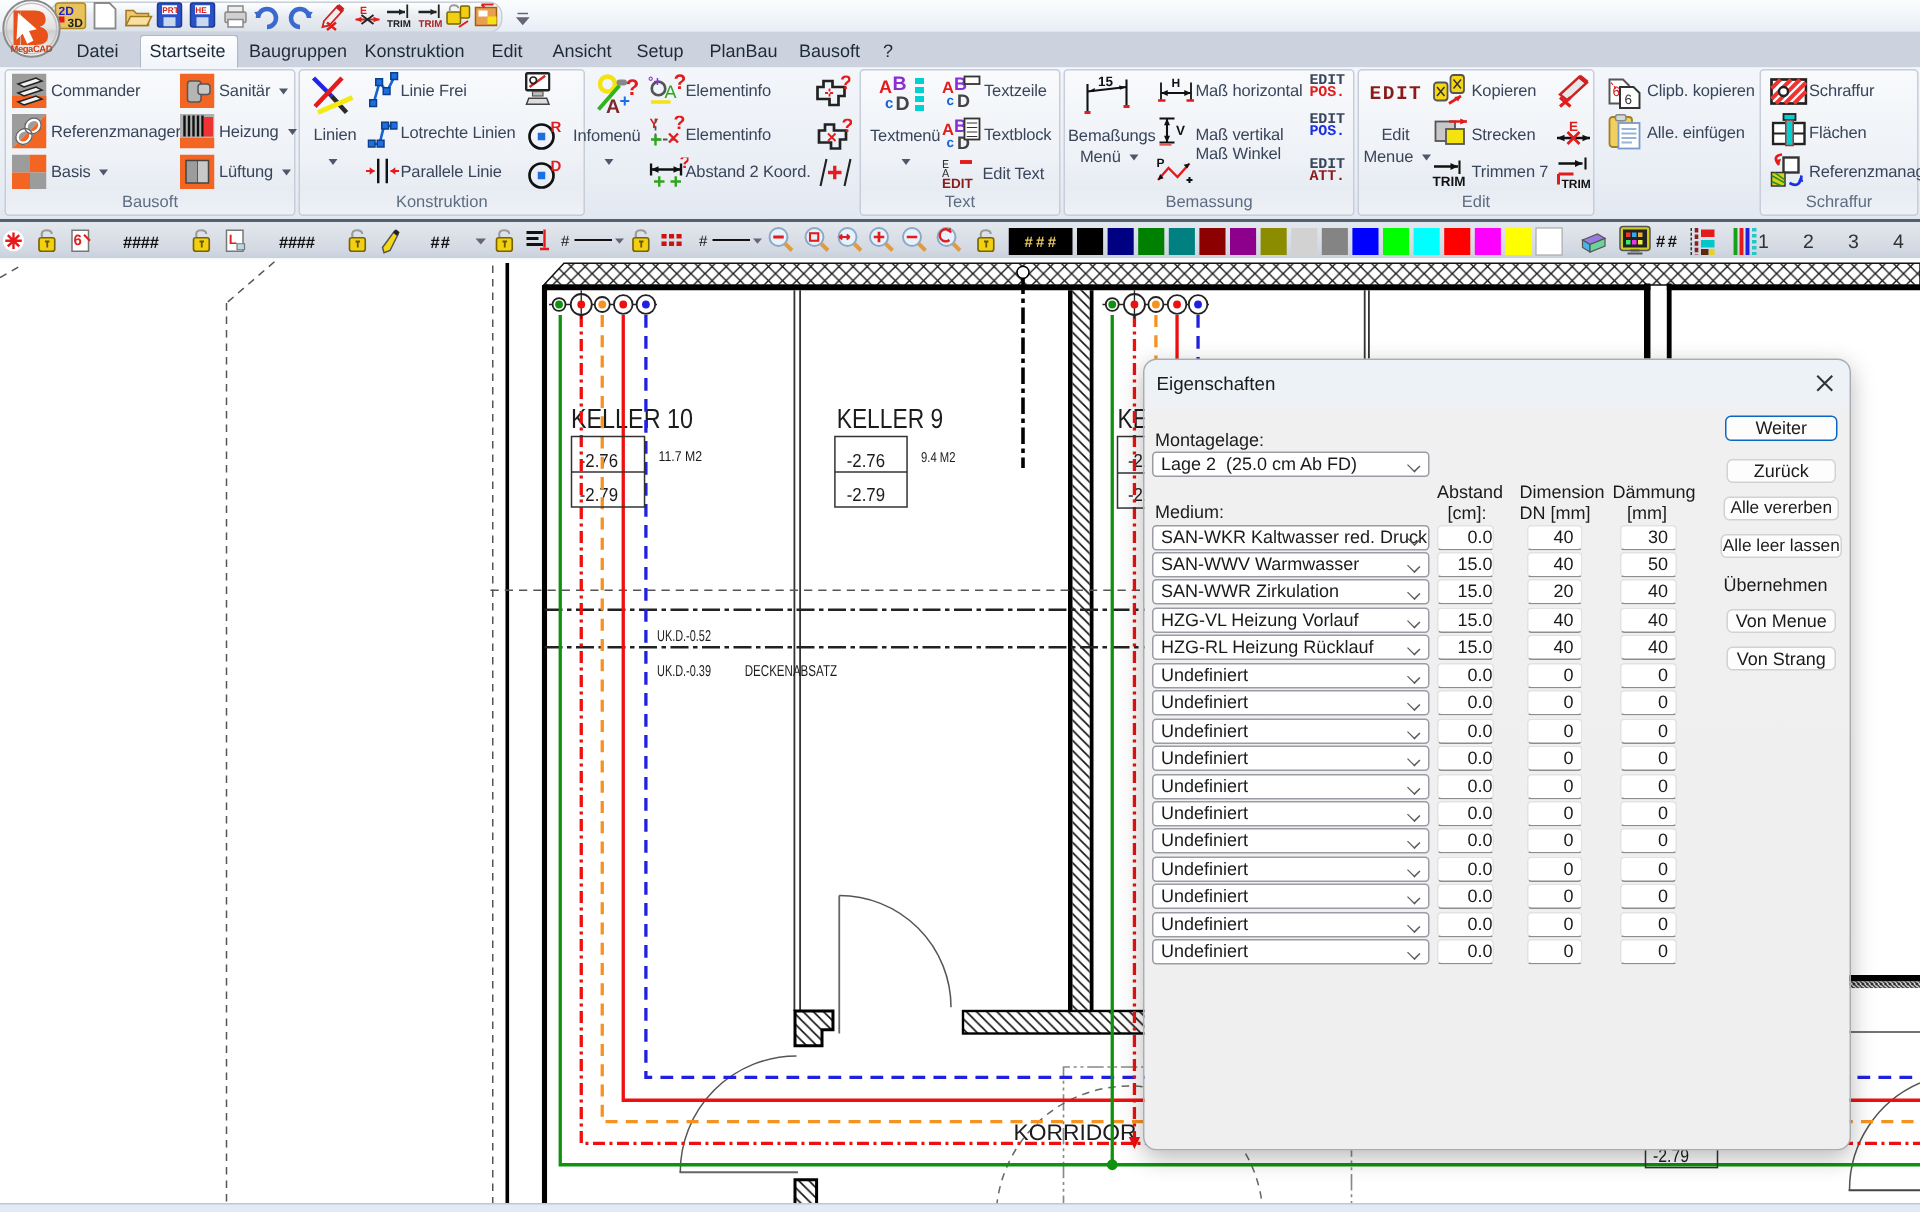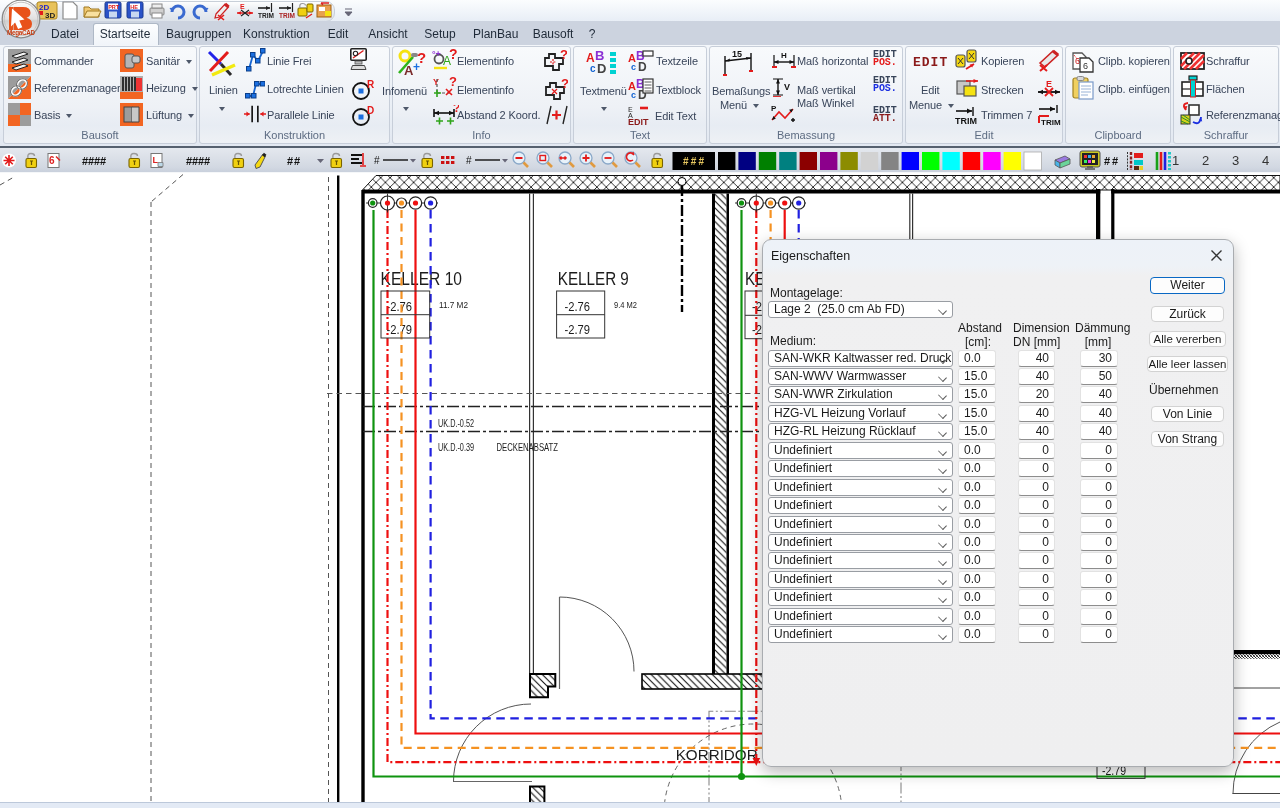--- a/index.html
+++ b/index.html
@@ -28,21 +28,21 @@
   #toolbar{position:absolute;left:0;top:148px;width:1280px;height:25px;
     background:linear-gradient(#e4e8ee,#d2d8e2 80%,#c9d0dc);border-bottom:1px solid #f5f7f9;box-sizing:border-box;}
   
   #dialog{position:absolute;left:762px;top:239px;width:472px;height:528px;
     background:linear-gradient(#edf2f8,#eef2f7 26px,#f0f0f1 36px,#efeff0);border:1px solid #a9acb0;border-radius:9px;
     box-shadow:0 5px 16px rgba(0,0,0,.28);box-sizing:border-box;font-size:12px;color:#1b1b1b;overflow:hidden;}
   .dlabel{position:absolute;white-space:nowrap;}
   .combo{position:absolute;height:17px;background:#fff;border:1px solid #999da3;border-radius:3px;box-sizing:border-box;
     font-size:12px;line-height:15px;padding-left:5px;white-space:nowrap;overflow:hidden;}
   .combo:after{content:"";position:absolute;right:6px;top:5px;width:6px;height:6px;border-right:1.3px solid #5a5a5a;border-bottom:1.3px solid #5a5a5a;transform:rotate(45deg) scaleY(.8);}
-  .field{position:absolute;height:17px;background:#fff;border:1px solid #e2e2e2;border-bottom:1px solid #8d8d8d;border-radius:3px;box-sizing:border-box;font-size:12px;line-height:15px;}
+  .field{position:absolute;height:17px;background:#fff;border:1px solid #e2e2e2;border-bottom:1px solid #8d8d8d;border-radius:3px;box-sizing:border-box;font-size:12px;line-height:15px;text-align:right;}
   .fl{padding-left:5px;} .fr{text-align:right;padding-right:5px;}
   .dbtn{position:absolute;height:16px;white-space:nowrap;background:#fdfdfd;border:1px solid #d2d2d2;border-radius:4px;box-sizing:border-box;
     font-size:12px;text-align:center;line-height:14px;color:#1b1b1b;}
   
   #statusstrip{position:absolute;left:0;top:802px;width:1280px;height:6px;background:#e3eaf5;border-top:1px solid #bcc8da;box-sizing:border-box;}
 </style>
 </head>
 <body>
 <div id="page">
   <div id="titlebar"></div>
@@ -149,34 +149,28 @@
   <div class="tab" style="left:532px;width:42px">Bausoft</div>
   <div class="tab" style="left:586px;width:12px">?</div>
   <div id="ribbon"></div>
 
   <div class="rgroup" style="left:3px;top:46px;width:194px">
       <div class="glabel">Bausoft</div>
     </div>
   <div class="rgroup" style="left:199px;top:46px;width:191px">
       <div class="glabel">Konstruktion</div>
     </div>
-  <div class="rgroup" style="left:392px;top:46px;width:179px">
-      <div class="glabel">Info</div>
-    </div>
   <div class="rgroup" style="left:709px;top:46px;width:194px">
       <div class="glabel">Bemassung</div>
     </div>
   <div class="rgroup" style="left:573px;top:46px;width:134px">
       <div class="glabel">Text</div>
     </div>
   <div class="rgroup" style="left:905px;top:46px;width:158px">
       <div class="glabel">Edit</div>
-    </div>
-  <div class="rgroup" style="left:1065px;top:46px;width:106px">
-      <div class="glabel">Clipboard</div>
     </div>
   <div class="rgroup" style="left:1173px;top:46px;width:106px">
       <div class="glabel">Schraffur</div>
     </div>
 
   <svg class="abs" style="left:8px;top:49px" width="23" height="23">
       <rect width="23" height="23" fill="#9c9c9c"></rect>
       <rect y="15" width="23" height="8" fill="#f26522"></rect>
       <g stroke="#222" stroke-width="1" fill="#f2f2f2">
         <polygon points="4,7 16,3 20,5 8,9"></polygon>
@@ -455,21 +449,21 @@
       <path d="M9,8 h9 l4,4 v10 h-13 z" fill="#fff" stroke="#333" stroke-width="1.3"></path>
       <text x="12" y="19" font-size="9" fill="#333" font-family="Liberation Sans,sans-serif">6</text>
     </svg>
   <div class="rtext" style="left:1098px;top:55px">Clipb. kopieren</div>
   <svg class="abs" style="left:1071px;top:76px" width="25" height="24">
       <rect x="2" y="2" width="15" height="20" rx="2" fill="#f0d060" stroke="#a08020" stroke-width="1.2"></rect>
       <rect x="6" y="0.5" width="7" height="4" rx="1.5" fill="#d8d8d8" stroke="#888" stroke-width="1"></rect>
       <rect x="8" y="6" width="14" height="17" fill="#fff" stroke="#7a9ac8" stroke-width="1.2"></rect>
       <path d="M10,10 h10 M10,13 h10 M10,16 h10 M10,19 h7" stroke="#9ab4d8" stroke-width="1.2"></path>
     </svg>
-  <div class="rtext" style="left:1098px;top:83px">Clipb. einfügen</div>
+  <div class="rtext" style="left:1098px;top:83px">Alle. einfügen</div>
 
   <svg class="abs" style="left:1180px;top:52px" width="25" height="18">
       <rect x="1" y="1" width="23" height="16" fill="#fff" stroke="#222" stroke-width="1.8"></rect>
       <g stroke="#e33" stroke-width="2.6">
         <path d="M4,17 L20,1 M10,17 L24,3 M16,17 L24,9 M1,14 L14,1 M1,7 L7,1"></path>
       </g>
       <circle cx="9" cy="9" r="3" fill="#fff" stroke="#222" stroke-width="1.6"></circle>
     </svg>
   <div class="rtext" style="left:1206px;top:55px">Schraffur</div>
   <svg class="abs" style="left:1181px;top:75px" width="24" height="25">
@@ -783,21 +777,21 @@
   <div class="combo" style="left:5px;top:61px;width:185px">Lage 2&nbsp;&nbsp;(25.0 cm Ab FD)</div>
   <div class="dlabel" style="left:195px;top:81px;width:40px;text-align:center">Abstand<br>[cm]:</div>
   <div class="dlabel" style="left:250px;top:81px;width:46px;text-align:center">Dimension<br>DN [mm]</div>
   <div class="dlabel" style="left:312px;top:81px;width:46px;text-align:center">Dämmung<br>[mm]</div>
   <div class="dlabel" style="left:7px;top:94px">Medium:</div>
   <div class="dbtn" style="left:387px;top:37px;width:75px;height:17px;border:1.6px solid #0968c4;line-height:14px">Weiter</div>
   <div class="dbtn" style="left:388px;top:66px;width:73px">Zurück</div>
   <div class="dbtn" style="left:386px;top:91px;width:77px;font-size:11.5px">Alle vererben</div>
   <div class="dbtn" style="left:384px;top:116px;width:81px;font-size:11.5px">Alle leer lassen</div>
   <div class="dlabel" style="left:386px;top:143px">Übernehmen</div>
-  <div class="dbtn" style="left:388px;top:166px;width:73px">Von Linie</div>
+  <div class="dbtn" style="left:388px;top:166px;width:73px">Von Menue</div>
   <div class="dbtn" style="left:388px;top:191px;width:73px">Von Strang</div>
   <div class="combo" style="left:5px;top:109.5px;width:185px">SAN-WKR Kaltwasser red. Druck</div>
   <div class="field fl" style="left:195px;top:109.5px;width:38px">0.0</div>
   <div class="field fr" style="left:255px;top:109.5px;width:37px">40</div>
   <div class="field fr" style="left:317px;top:109.5px;width:38px">30</div>
   <div class="combo" style="left:5px;top:127.9px;width:185px">SAN-WWV Warmwasser</div>
   <div class="field fl" style="left:195px;top:127.9px;width:38px">15.0</div>
   <div class="field fr" style="left:255px;top:127.9px;width:37px">40</div>
   <div class="field fr" style="left:317px;top:127.9px;width:38px">50</div>
   <div class="combo" style="left:5px;top:146.4px;width:185px">SAN-WWR Zirkulation</div>

